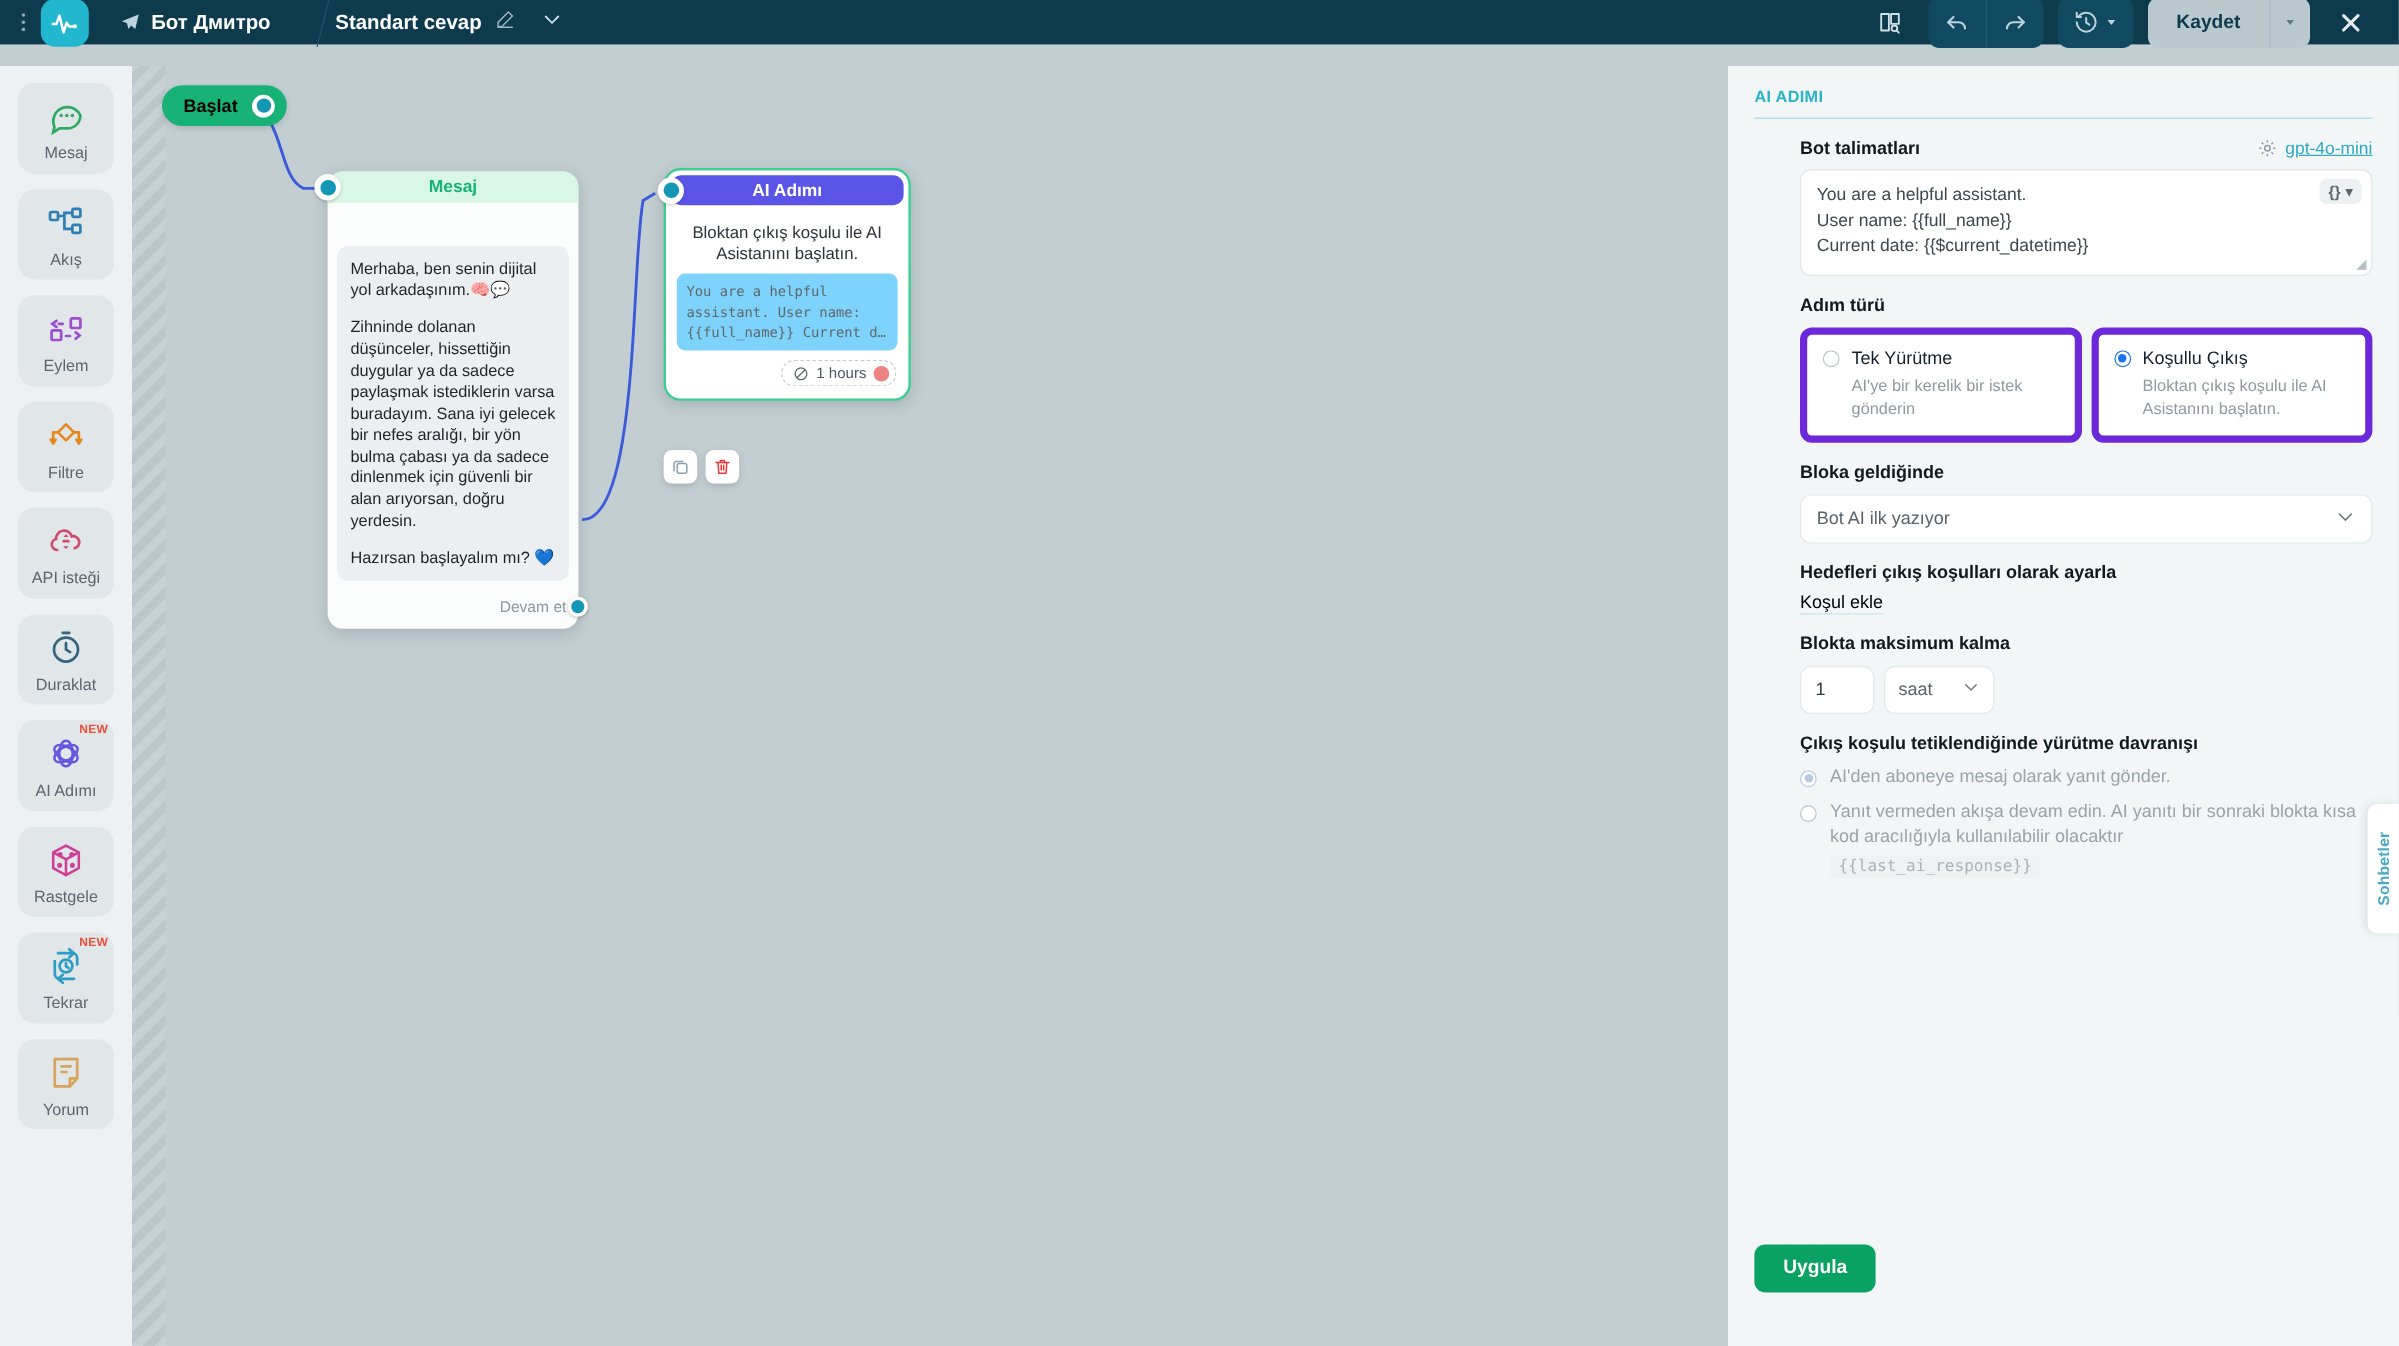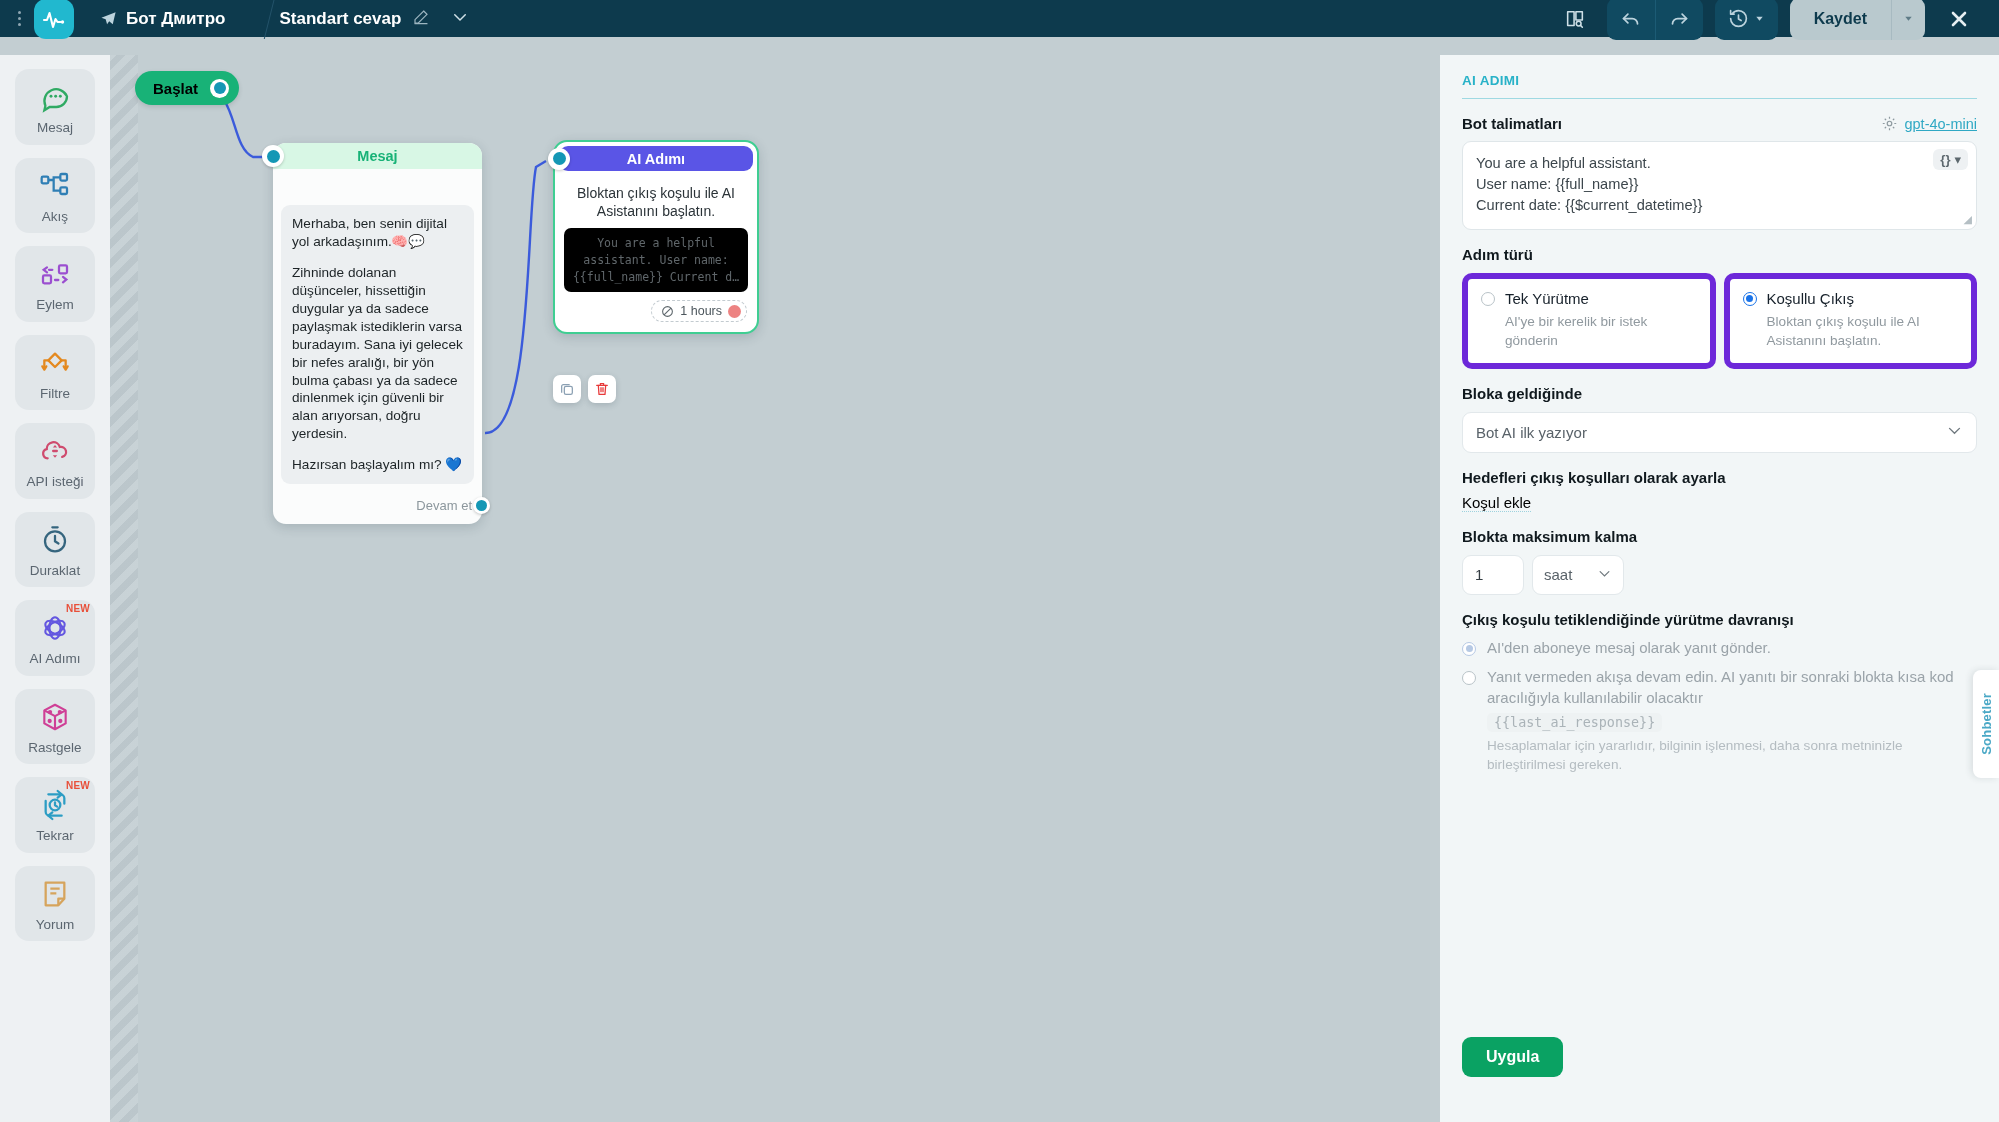--- a/index.html
+++ b/index.html
@@ -180,23 +180,23 @@
   
   .node-ai {
     left: 415px; top: 85px; width: 206px;
     border: 2.5px solid #3fce92; border-radius: 14px; background: #fff;
   }
   .ai-desc {
     text-align: center; font-size: 14px; color: #2b3338; line-height: 1.3;
     padding: 9px 12px 8px 12px;
   }
   .ai-prompt {
-    background: #000000; border-radius: 7px; margin: 0 9px;
+    background: #7dd3fc; border-radius: 7px; margin: 0 9px;
     font-family: "DejaVu Sans Mono", monospace; font-size: 11.5px;
-    color: #60676b; line-height: 1.45; text-align: center; padding: 7px 8px;
+    color: #60676b; line-height: 1.45; padding: 7px 8px;
     overflow: hidden;
   }
   .ai-foot { display: flex; justify-content: flex-end; padding: 8px 10px 10px 0; }
   .chip {
     display: flex; align-items: center; gap: 6px;
     border: 1.3px dashed #c3cbd0; border-radius: 14px; padding: 3px 5px 3px 9px;
     font-size: 12.5px; color: #4c565c; background: #fff;
   }
   .chip .dot { width: 13px; height: 13px; border-radius: 50%; background: #ed8382; }
   .node-actions {
@@ -211,21 +211,21 @@
   
   .panel {
     position: absolute; right: 0; top: 55px; width: 559px; bottom: 0;
     background: #f2f6f7; padding: 18px 22px 0 22px; z-index: 35;
     overflow: hidden;
   }
   .panel-title {
     color: #28b2c8; font-size: 13.5px; font-weight: bold; letter-spacing: .3px;
     padding-bottom: 10px; border-bottom: 1.5px solid #9fd9e2;
   }
-  .fld { margin-top: 16px; }
+  .fld { margin-top: 16px; margin-left: 38px; }
   .fld-row { display: flex; align-items: center; justify-content: space-between; }
   .lbl { font-size: 15px; font-weight: bold; color: #10191e; }
   .model-link {
     display: flex; align-items: center; gap: 6px; color: #2fa8c4;
     font-size: 14.5px; cursor: pointer;
   }
   .model-link u { text-decoration: underline; }
   .ta-wrap { position: relative; margin-top: 9px; }
   .ta {
     width: 100%; min-height: 84px; background: #fff; border: 1px solid #dfe6e9;
@@ -694,21 +694,20 @@
     <div class="opt-row">
       <span class="radio on muted" style="margin-top:4px"></span>
       <span class="opt-txt">AI'den aboneye mesaj olarak yanıt gönder.</span>
     </div>
 
     <div class="opt-row">
       <span class="radio" style="margin-top:4px"></span>
       <span>
         <span class="opt-txt">Yanıt vermeden akışa devam edin. AI yanıtı bir sonraki blokta kısa kod aracılığıyla kullanılabilir olacaktır</span><br>
         <span class="code-inline">{{last_ai_response}}</span>
-        <div class="opt-note">Hesaplamalar için yararlıdır, bilginin işlenmesi, daha sonra metninizle birleştirilmesi gereken.</div>
       </span>
     </div>
   </div>
 
   <button class="apply-btn">Uygula</button>
 </div>
 
 <div class="chats-tab">
   <span>Sohbetler</span>
 </div>

